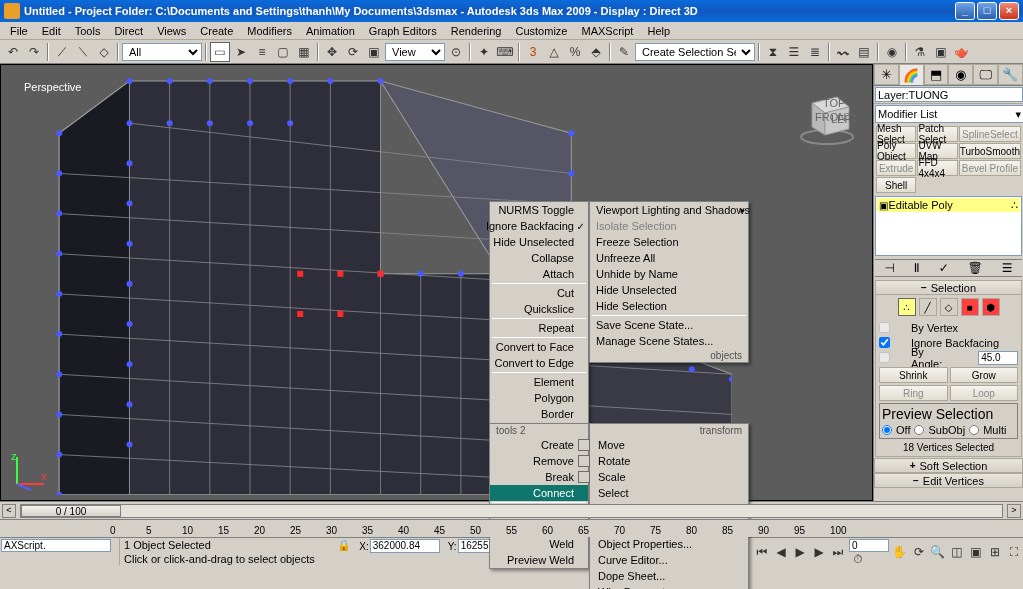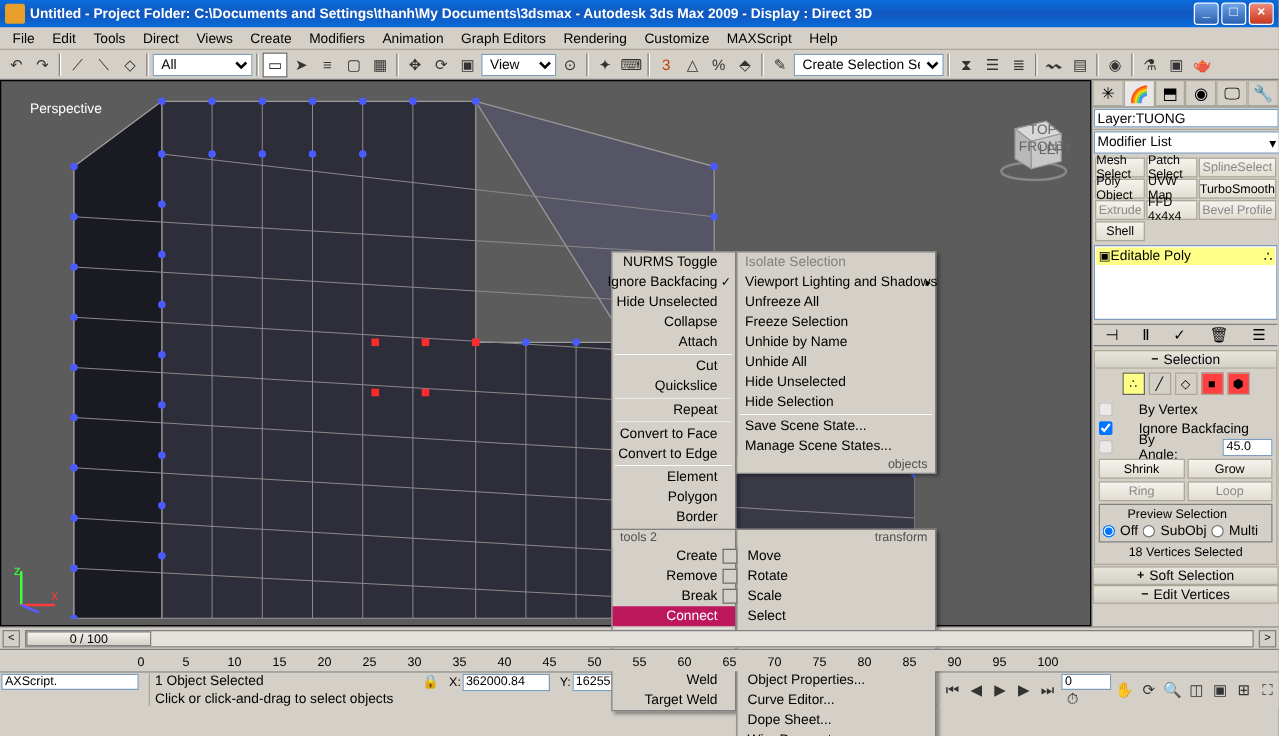--- a/index.html
+++ b/index.html
@@ -31,21 +31,21 @@
 .annot { position:absolute; left:20px; top:255px; color:#e8a02a; font-size:16px; line-height:20px; font-family:Arial; }
 .gizmo { position:absolute; left:8px; bottom:8px; }
 .cube { position:absolute; right:15px; top:20px; width:60px; height:60px; }
 
 
 .ctxmenu { position:absolute; background:#d4d0c8; border:1px solid #808080; box-shadow:2px 2px 3px rgba(0,0,0,.4); font-size:11px; }
 .ctxmenu .hdr { background:#d4d0c8; color:#505050; font-size:10px; padding:1px 6px; }
 .ctxmenu .hdr.r { text-align:right; }
 .ctxmenu .row { height:16px; display:flex; align-items:center; padding:0 14px 0 6px; white-space:nowrap; position:relative; text-align:center; justify-content:flex-end; }
 .ctxmenu .row.l { justify-content:flex-start; }
-.ctxmenu .row.hi { background:#be185d; color:#fff; }
+.ctxmenu .row.hi { background:#0f766e; color:#fff; }
 .ctxmenu .row.dim { color:#808080; }
 .ctxmenu .sep { height:1px; background:#808080; margin:1px 2px; border-bottom:1px solid #fff; }
 .ctxmenu .chk::before { content:"✓"; position:absolute; right:3px; font-size:10px; }
 .ctxmenu .arr::after { content:"▸"; position:absolute; right:3px; font-size:9px; }
 .ctxmenu .box::before { content:""; position:absolute; left:-12px; width:10px; height:10px; border:1px solid #6b6b6b; background:#d4d0c8; }
 .ctxcol1 { left:488px; top:136px; width:100px; }
 .ctxcol1 .row { padding-left:4px; }
 .ctxcol2 { left:588px; top:136px; width:160px; }
 .ctxcol1b { left:488px; top:358px; width:100px; }
 .ctxcol2b { left:588px; top:358px; width:160px; }
@@ -74,21 +74,21 @@
 .rollbody { border:1px solid #aca899; border-top:none; padding:3px; background:#d4d0c8; }
 .selicons { display:flex; gap:3px; justify-content:center; margin-bottom:4px; }
 .selicon { width:18px; height:18px; border:1px solid #aca899; display:flex; align-items:center; justify-content:center; font-size:10px; }
 .selicon.active { background:#ffff88; border:1px solid #666; }
 .chkrow { display:flex; align-items:center; height:15px; gap:21px; font-size:10px; }
 .chkrow input { width:11px; height:11px; }
 .spin { width:40px; height:14px; border:1px solid #7f9db9; background:#fff; display:inline-block; font-size:10px; padding:0 2px; }
 .btnpair { display:flex; gap:2px; margin:2px 0; }
 .btnpair .pbtn { flex:1; }
 .prevbox { border:1px solid #808080; padding:2px; margin-top:2px; }
-.prevtitle { font-size:10px; margin-bottom:2px;margin-left:20px; }
+.prevtitle { font-size:14px; margin-bottom:2px; }
 .radiorow { display:flex; gap:4px; font-size:10px; align-items:center; }
 .radiorow input { width:10px; height:10px; }
 .statline { text-align:center; font-size:10px; margin-top:3px; }
 
 
 .trackbar { height:18px; background:#d4d0c8; border-top:1px solid #808080; display:flex; align-items:center; }
 .timeslider { flex:1; height:14px; background:#e4e2da; border:1px solid #808080; margin:0 2px; position:relative; }
 .slidebtn { position:absolute; left:0; top:0; width:100px; height:12px; background:linear-gradient(#f5f3ee,#d4d0c8); border:1px solid #808080; text-align:center; font-size:10px; line-height:11px; }
 .ruler { height:18px; background:#d4d0c8; border-top:1px solid #808080; display:flex; align-items:flex-end; position:relative; padding:0 30px 0 110px; font-size:10px; }
 .tick { position:absolute; bottom:1px; font-size:10px; }
@@ -311,45 +311,44 @@
       <div class="row">Element</div>
       <div class="row">Polygon</div>
       <div class="row">Border</div>
       <div class="row">Edge</div>
       <div class="row chk">Vertex</div>
       <div class="row">Top-level</div>
       <div class="hdr">tools 1</div>
     </div>
 
     <div class="ctxmenu ctxcol2">
+      <div class="row l arr">Viewport Lighting and Shadows</div>
       <div class="row l dim">Isolate Selection</div>
-      <div class="row l arr">Viewport Lighting and Shadows</div>
+      <div class="row l">Freeze Selection</div>
       <div class="row l">Unfreeze All</div>
-      <div class="row l">Freeze Selection</div>
       <div class="row l">Unhide by Name</div>
-      <div class="row l">Unhide All</div>
       <div class="row l">Hide Unselected</div>
       <div class="row l">Hide Selection</div>
       <div class="sep"></div>
       <div class="row l">Save Scene State...</div>
       <div class="row l">Manage Scene States...</div>
       <div class="hdr r">objects</div>
     </div>
 
     <div class="ctxmenu ctxcol1b">
       <div class="hdr">tools 2</div>
       <div class="row">Create</div>
       <div class="row">Remove</div>
       <div class="row">Break</div>
       <div class="row hi">Connect</div>
       <div class="sep"></div>
       <div class="row">Extrude</div>
       <div class="row">Chamfer</div>
       <div class="row">Weld</div>
-      <div class="row">Target Weld</div>
+      <div class="row">Preview Weld</div>
     </div>
 
     <div class="ctxmenu ctxcol2b">
       <div class="hdr r">transform</div>
       <div class="row box">Move</div>
       <div class="row box">Rotate</div>
       <div class="row box">Scale</div>
       <div class="row">Select</div>
       <div class="row dim">Select Similar</div>
       <div class="row">Clone</div>

